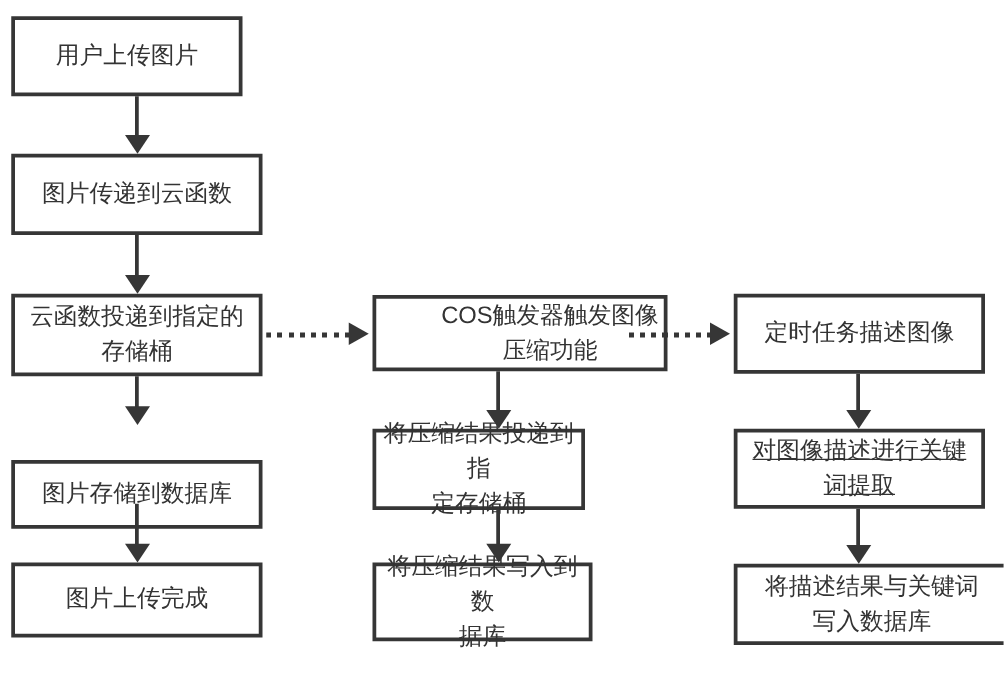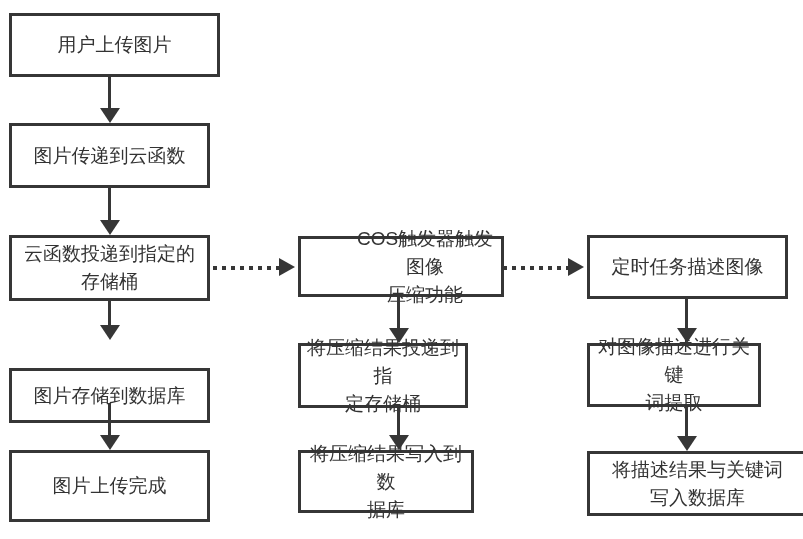--- a/index.html
+++ b/index.html
@@ -30,36 +30,36 @@
     position:absolute;right:0;top:0;width:0;height:0;
     border-top:9px solid transparent;border-bottom:9px solid transparent;
     border-left:16px solid #363636;
   }
 </style>
 </head>
 <body>
 
 <div class="canvas">
 
-  <div class="node" style="left:9px;top:13px;width:211px;height:64px;">用户上传图片</div>
+  <div class="node" style="left:9px;top:13px;width:185px;height:64px;">用户上传图片</div>
   <div class="node" style="left:9px;top:123px;width:201px;height:65px;">图片传递到云函数</div>
   <div class="node" style="left:9px;top:235px;width:201px;height:66px;">云函数投递到指定的
 存储桶</div>
   <div class="node" style="left:9px;top:340px;width:201px;height:55px;margin-top:28px;">图片存储到数据库</div>
-  <div class="node" style="left:9px;top:450px;width:201px;height:72px;">图片上传完成</div>
+  <div class="node" style="left:9px;top:450px;width:201px;height:60px;">图片上传完成</div>
 
-  <div class="node" style="left:298px;top:236px;width:206px;height:61px;padding-left:48px;">COS触发器触发图像
+  <div class="node" style="left:298px;top:236px;width:236px;height:61px;padding-left:48px;">COS触发器触发图像
 压缩功能</div>
   <div class="node" style="left:298px;top:343px;width:170px;height:65px;">将压缩结果投递到指
 定存储桶</div>
   <div class="node" style="left:298px;top:450px;width:176px;height:63px;">将压缩结果写入到数
 据库</div>
 
   <div class="node" style="left:587px;top:235px;width:201px;height:64px;">定时任务描述图像</div>
-  <div class="node" style="left:587px;top:343px;width:174px;height:64px;">对图像描述进行关键
+  <div class="node" style="left:587px;top:343px;width:201px;height:64px;text-decoration:underline;">对图像描述进行关键
 词提取</div>
   <div class="node" style="left:587px;top:451px;width:221px;height:65px;">将描述结果与关键词
 写入数据库</div>
 
   <div class="arrow-v" style="left:100px;top:77px;height:46px;">
     <div class="vline"></div>
     <div class="vhead"></div>
   </div>
   <div class="arrow-v" style="left:100px;top:188px;height:47px;">
     <div class="vline"></div>

